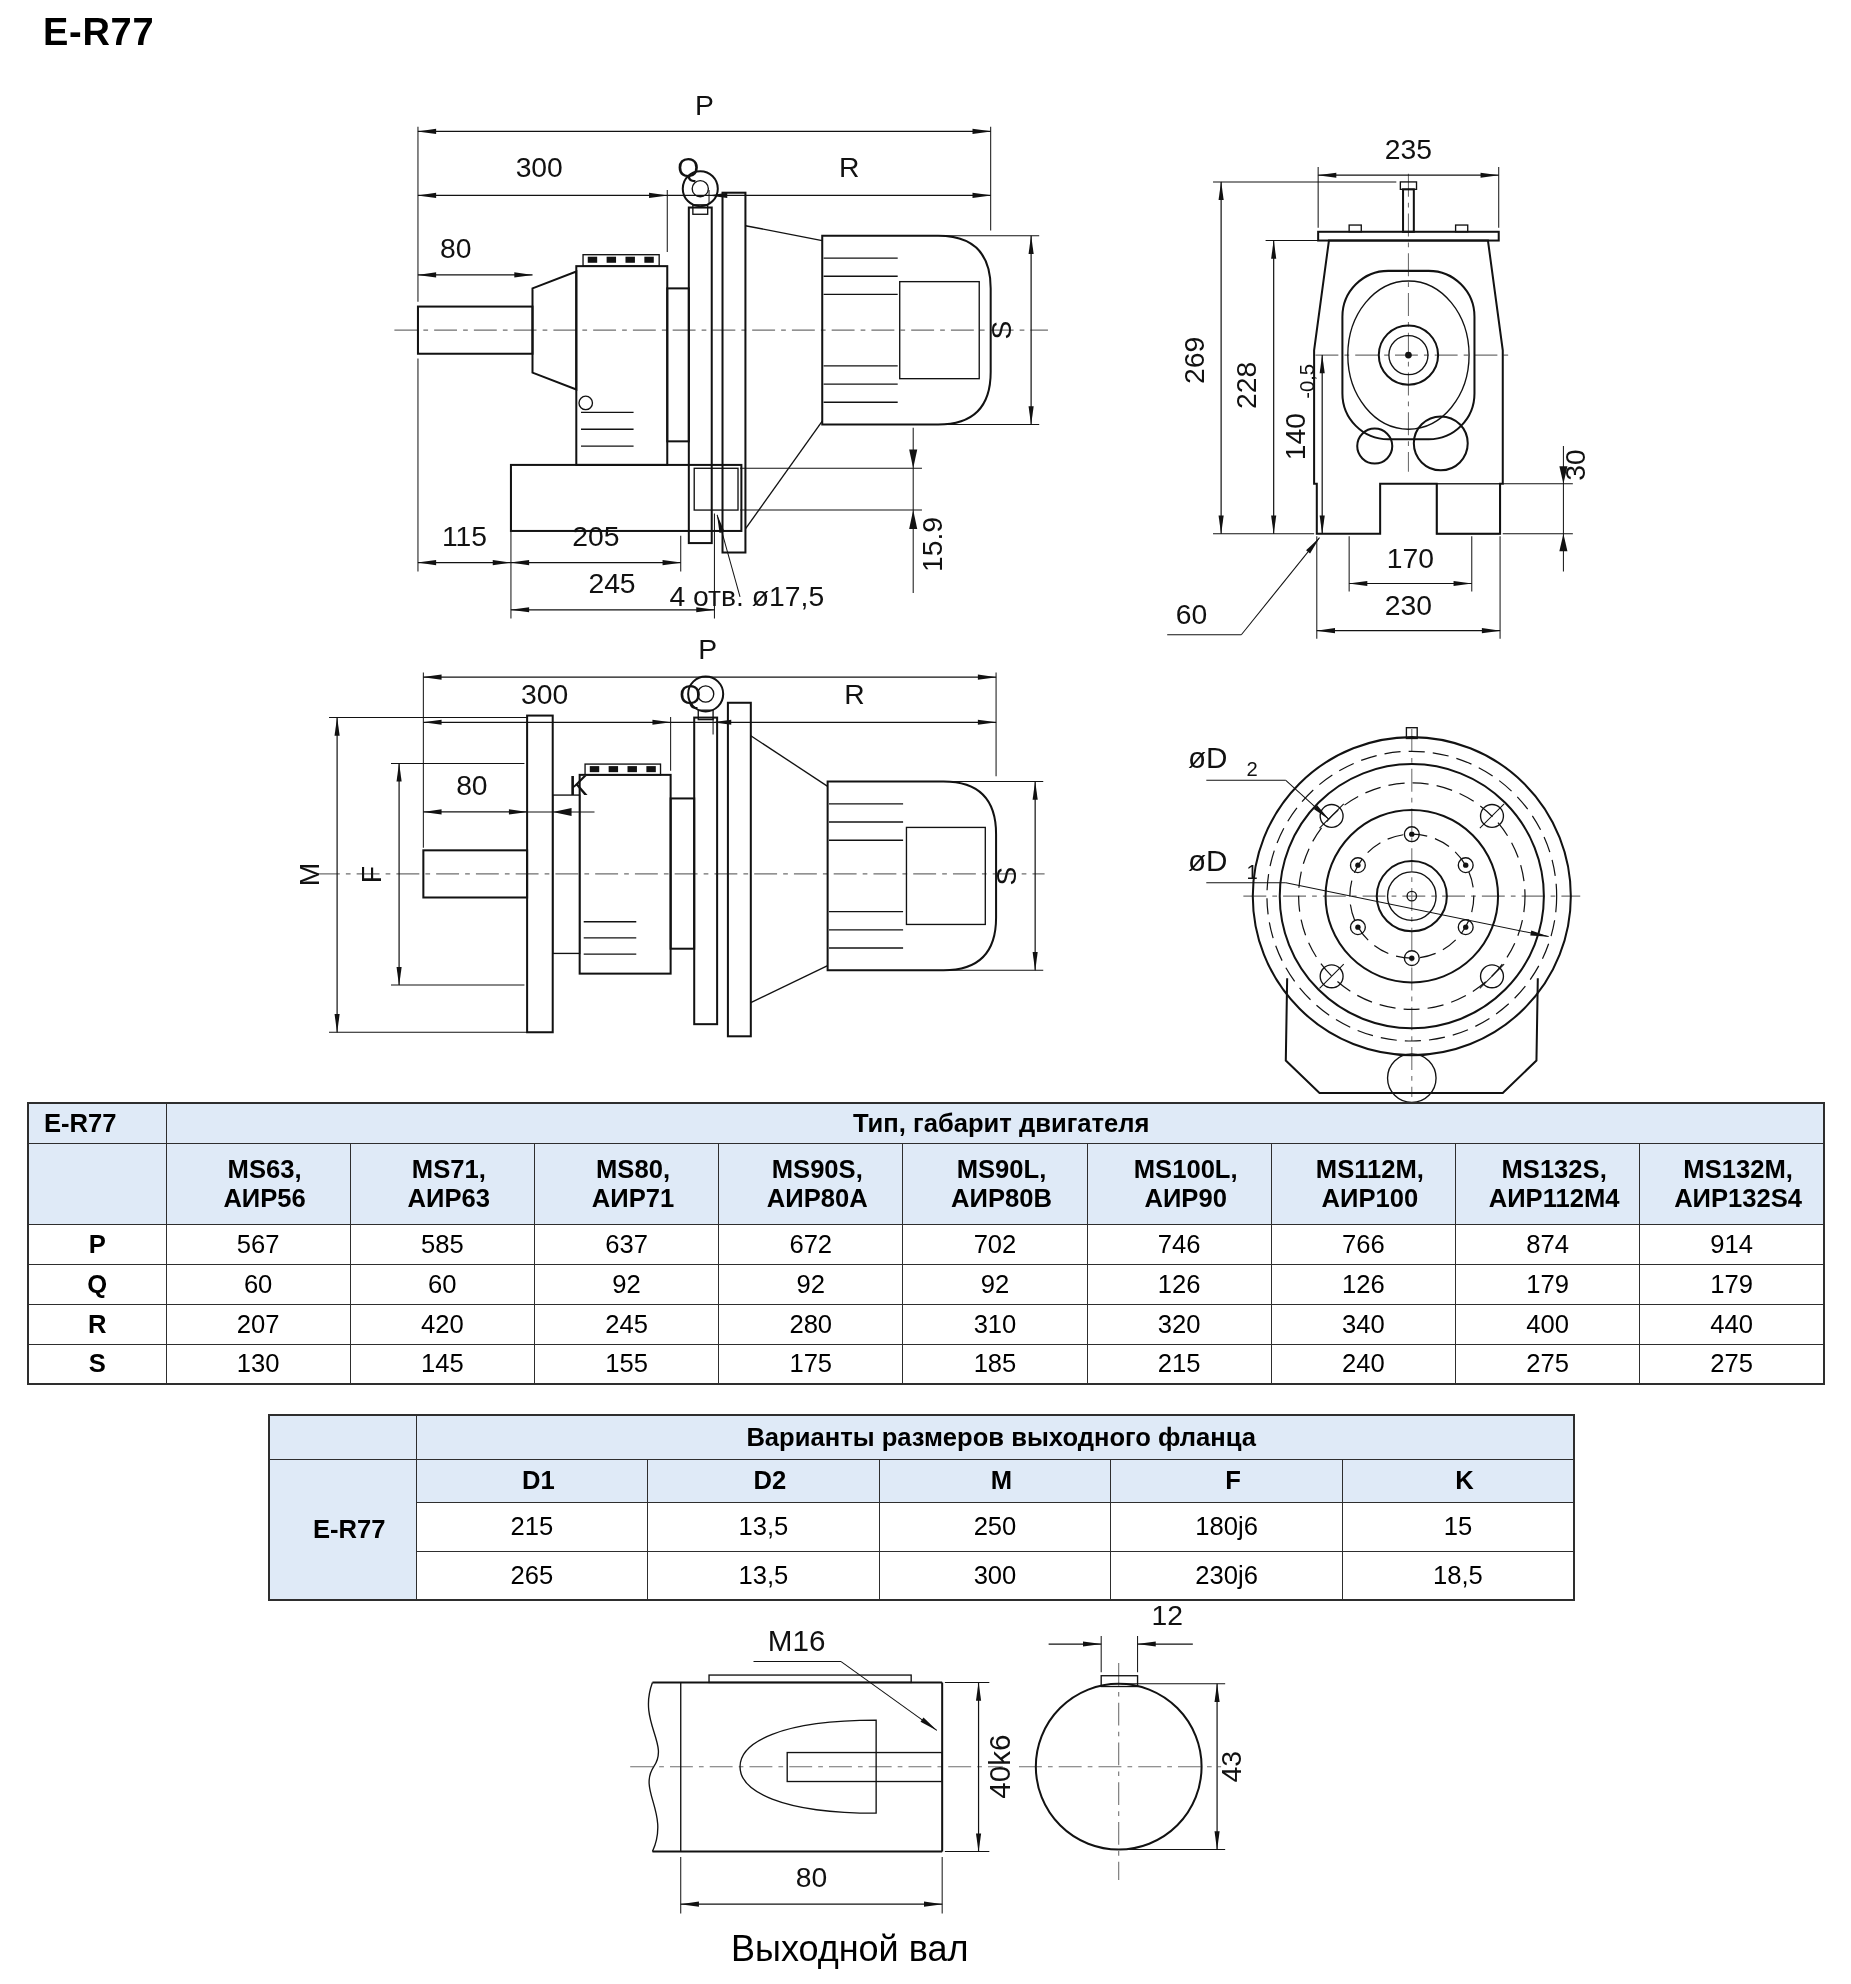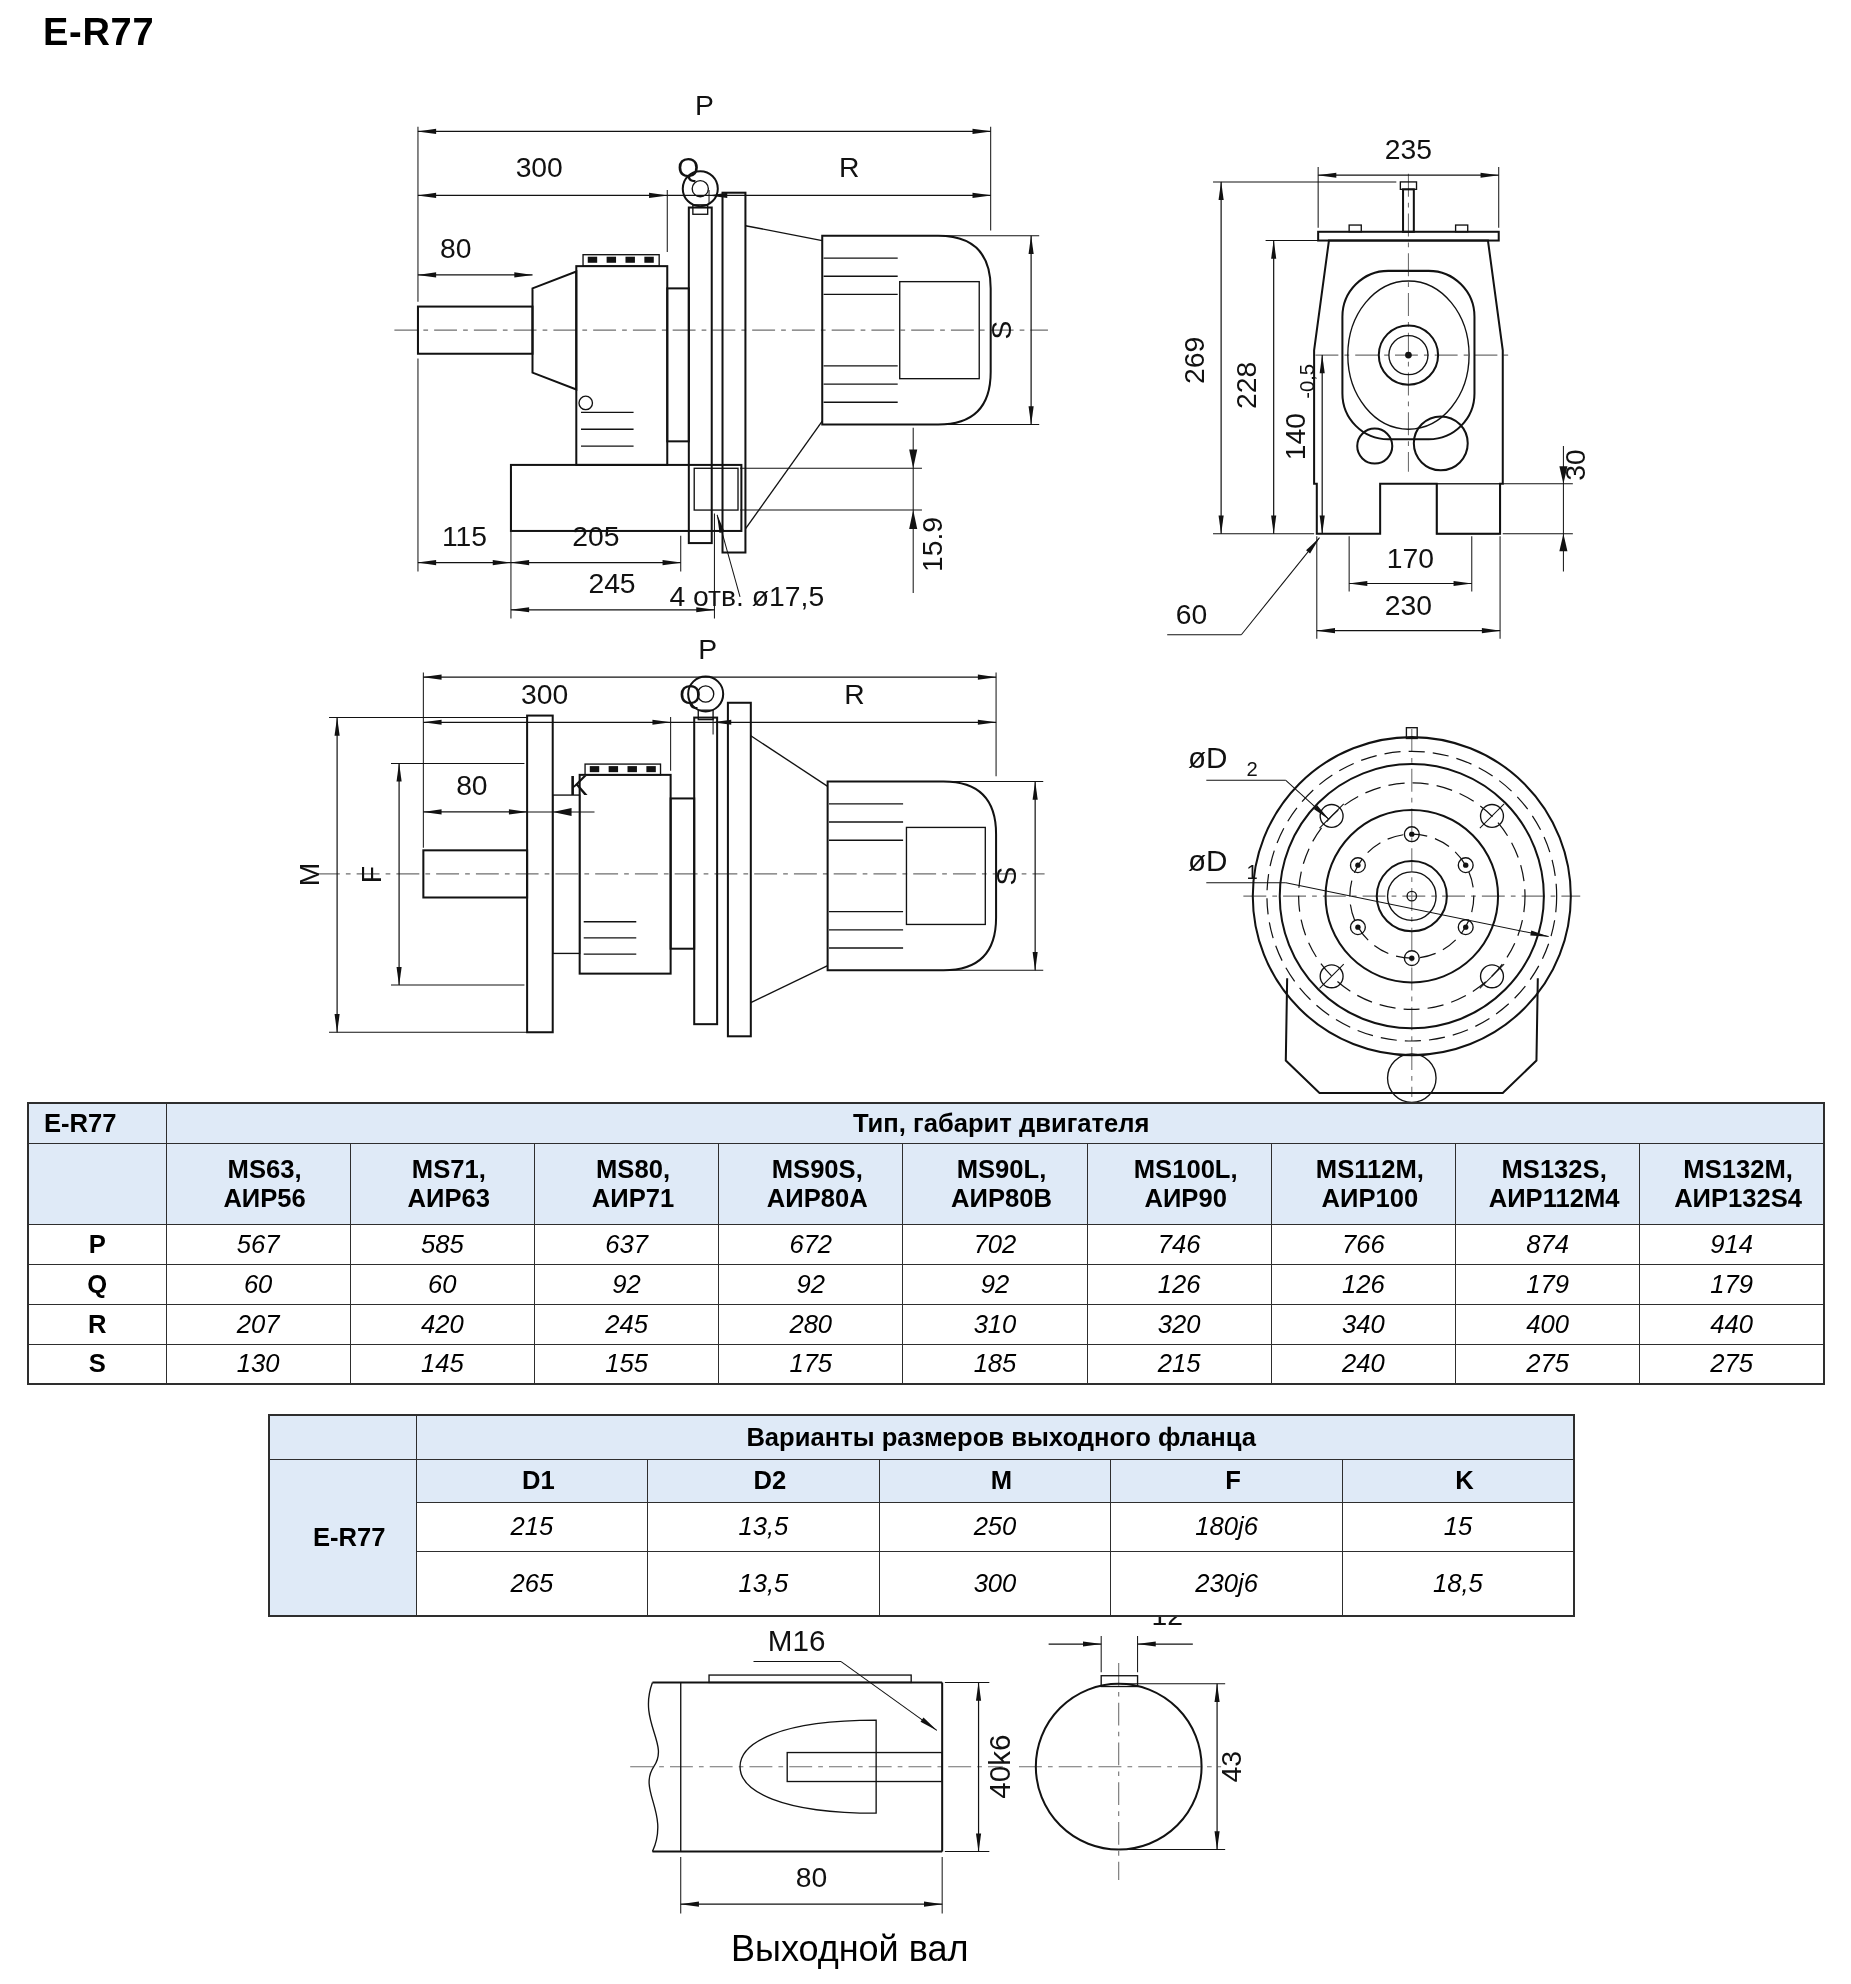--- a/index.html
+++ b/index.html
@@ -17,21 +17,21 @@
   text.dl{font-size:42px;fill:#111;text-anchor:middle;}
   text.dls{font-size:30px;fill:#111;text-anchor:middle;}
   text.dlb{font-size:44px;fill:#111;text-anchor:middle;}
   table{border-collapse:collapse;position:absolute;table-layout:fixed;background:#fff;}
   table, td, th{border:1.3px solid #2e2e2e;}
   table{border-width:2px;}
   td,th{font-size:25.6px;text-align:center;vertical-align:middle;padding:0 4px;overflow:hidden;}
   .hd{background:var(--hdr,#dfeaf7);font-weight:bold;padding-left:17px;}
   .corner{text-align:left;padding-left:15px;}
   .lbl{font-weight:bold;background:#fff;}
-  .val{font-weight:normal;background:#fff;font-style:italic;}
+  .val{font-weight:normal;background:#fff;}
   .caption{position:absolute;left:731px;top:1928px;width:404px;text-align:left;font-size:36px;}
 </style>
 </head>
 <body>
 
 <div class="page-title">E-R77</div>
 
 <svg width="1852" height="1985" viewBox="0 0 2748 2946">
   <defs>
     <marker id="aE" markerUnits="userSpaceOnUse" markerWidth="30" markerHeight="10" refX="29" refY="5" orient="auto">
@@ -460,21 +460,21 @@
     <td class="hd">F</td>
     <td class="hd">K</td>
   </tr>
   <tr style="height:49px">
     <td class="val">215</td>
     <td class="val">13,5</td>
     <td class="val">250</td>
     <td class="val">180j6</td>
     <td class="val">15</td>
   </tr>
-  <tr style="height:65px">
+  <tr style="height:49px">
     <td class="val">265</td>
     <td class="val">13,5</td>
     <td class="val">300</td>
     <td class="val">230j6</td>
     <td class="val">18,5</td>
   </tr>
 </tbody>
   </table>
 
 <div class="caption">Выходной вал</div>

